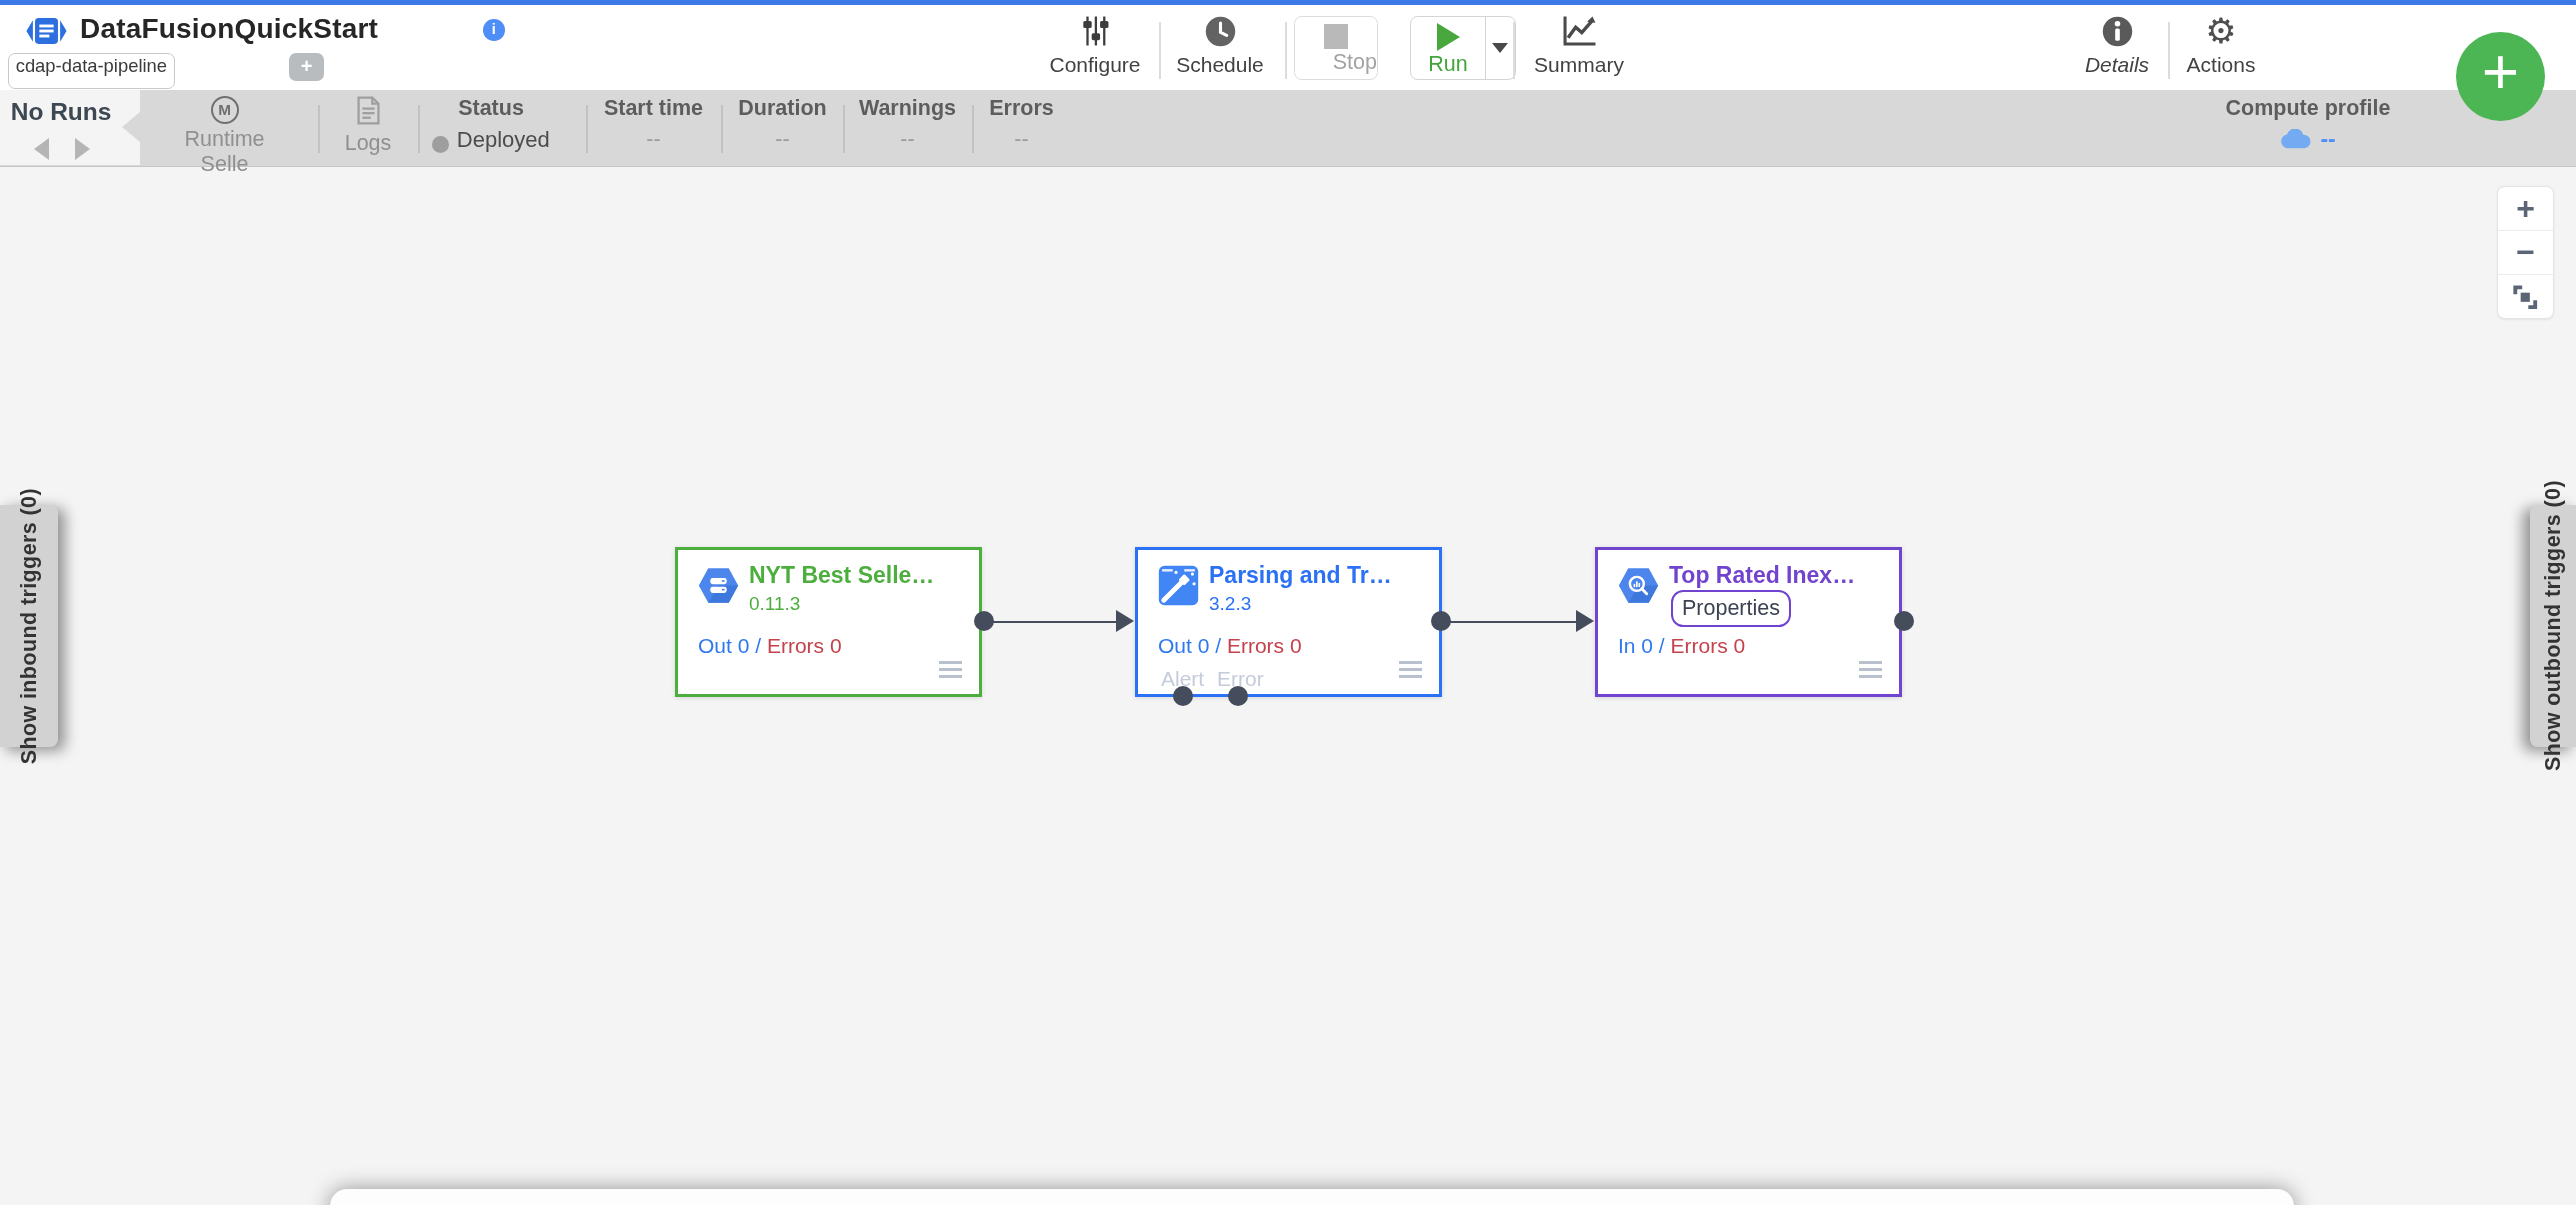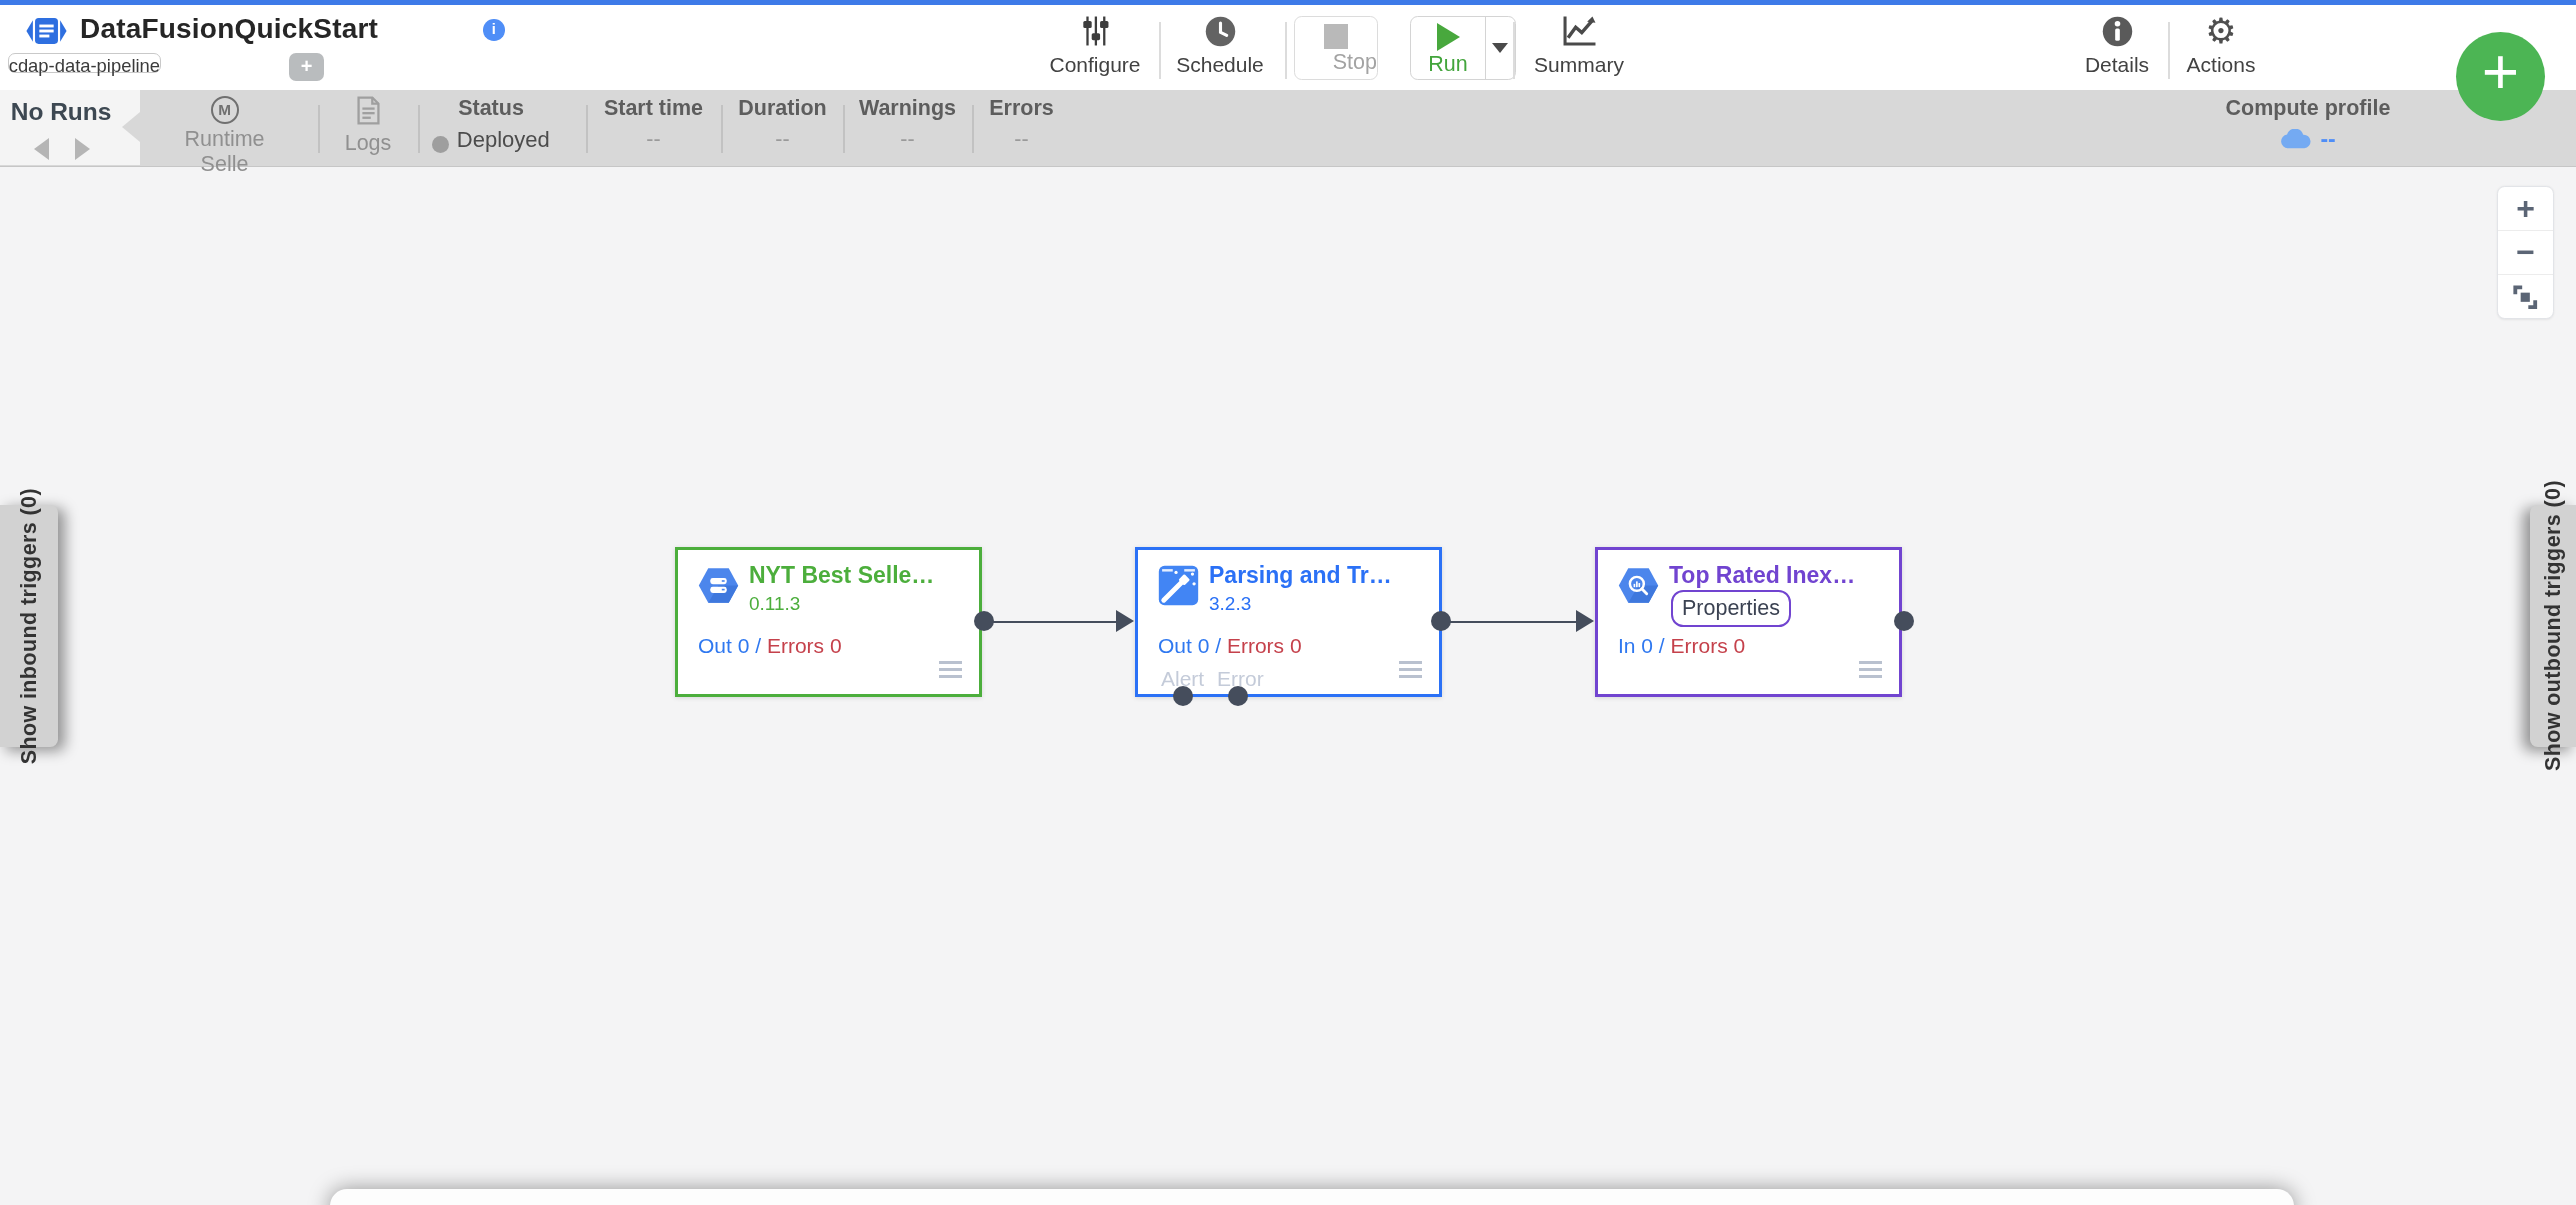--- a/index.html
+++ b/index.html
@@ -7,21 +7,21 @@
               font-family:"Liberation Sans", sans-serif; }
   #app { position:relative; width:2576px; height:1205px; background:#f4f4f5; }
 
   
   .topbar { position:absolute; left:0; top:0; width:2576px; height:90px; background:#ffffff;
             border-top:5.4px solid #3d7ae8; z-index:30; }
   .logo { position:absolute; left:25px; top:9.2px; width:43px; height:34px; }
   .app-title { position:absolute; left:80px; top:8.4px; font-size:28px; font-weight:bold; color:#262626; letter-spacing:0.2px; }
   .title-info { position:absolute; left:483px; top:14px; width:21.5px; height:21.5px; border-radius:50%;
                 background:#4f8ef7; color:#fff; font-size:14.6px; font-weight:bold; text-align:center; line-height:21.5px; }
-  .tag-pill { position:absolute; left:7.7px; top:48px; height:20px; padding:0 0; border:1.5px solid #c9c9c9;
+  .tag-pill { position:absolute; left:7.7px; top:48px; height:36px; padding:0 7px; border:1.5px solid #c9c9c9;
               border-radius:7px; background:#fff; color:#3b3b3b; font-size:18.4px; line-height:24.5px; }
   .tag-plus { position:absolute; left:289px; top:48px; width:35px; height:28px; background:#b9bcbe; border-radius:7px;
               color:#fff; font-size:20px; font-weight:bold; text-align:center; line-height:26px; }
   .tb-item { position:absolute; top:9.2px; width:130px; text-align:center; }
   .tb-icon { height:34px; display:flex; align-items:center; justify-content:center; }
   .tb-label { margin-top:4.6px; font-size:21px; color:#424242; }
   .tb-div { position:absolute; top:17px; width:1.5px; height:57px; background:#dcdcdc; }
   .btn-box { position:absolute; top:10.7px; height:64px; background:#fff; border:1.5px solid #dcdcdc; border-radius:7.7px; }
   .stop-box { left:1294px; width:84px; }
   .stop-sq { width:24.5px; height:24.5px; background:#b9b9b9; margin:7.7px auto 1.5px; }
@@ -167,21 +167,21 @@
       <div class="tb-icon">
         <svg width="35" height="32" viewBox="0 0 46 42">
           <path d="M4 2 V38 H44" stroke="#4a4a4a" stroke-width="4" fill="none"></path>
           <path d="M8 30 L18 16 L26 23 L40 7" stroke="#4a4a4a" stroke-width="4.5" fill="none"></path>
           <path d="M40 2 L44 10 L33 9 Z" fill="#4a4a4a"></path>
         </svg>
       </div>
       <div class="tb-label">Summary</div>
     </div>
 
-    <div class="tb-item" style="left:2052px;">
+    <div class="tb-item" style="left:2052px;font-style:italic;">
       <div class="tb-icon">
         <svg width="31" height="31" viewBox="0 0 40 40">
           <circle cx="20" cy="20" r="19" fill="#5a5a5a"></circle>
           <rect x="17" y="16" width="6" height="16" rx="2" fill="#fff"></rect>
           <circle cx="20" cy="10" r="3.6" fill="#fff"></circle>
         </svg>
       </div>
       <div class="tb-label">Details</div>
     </div>
     <div class="tb-div" style="left:2168px;"></div>

